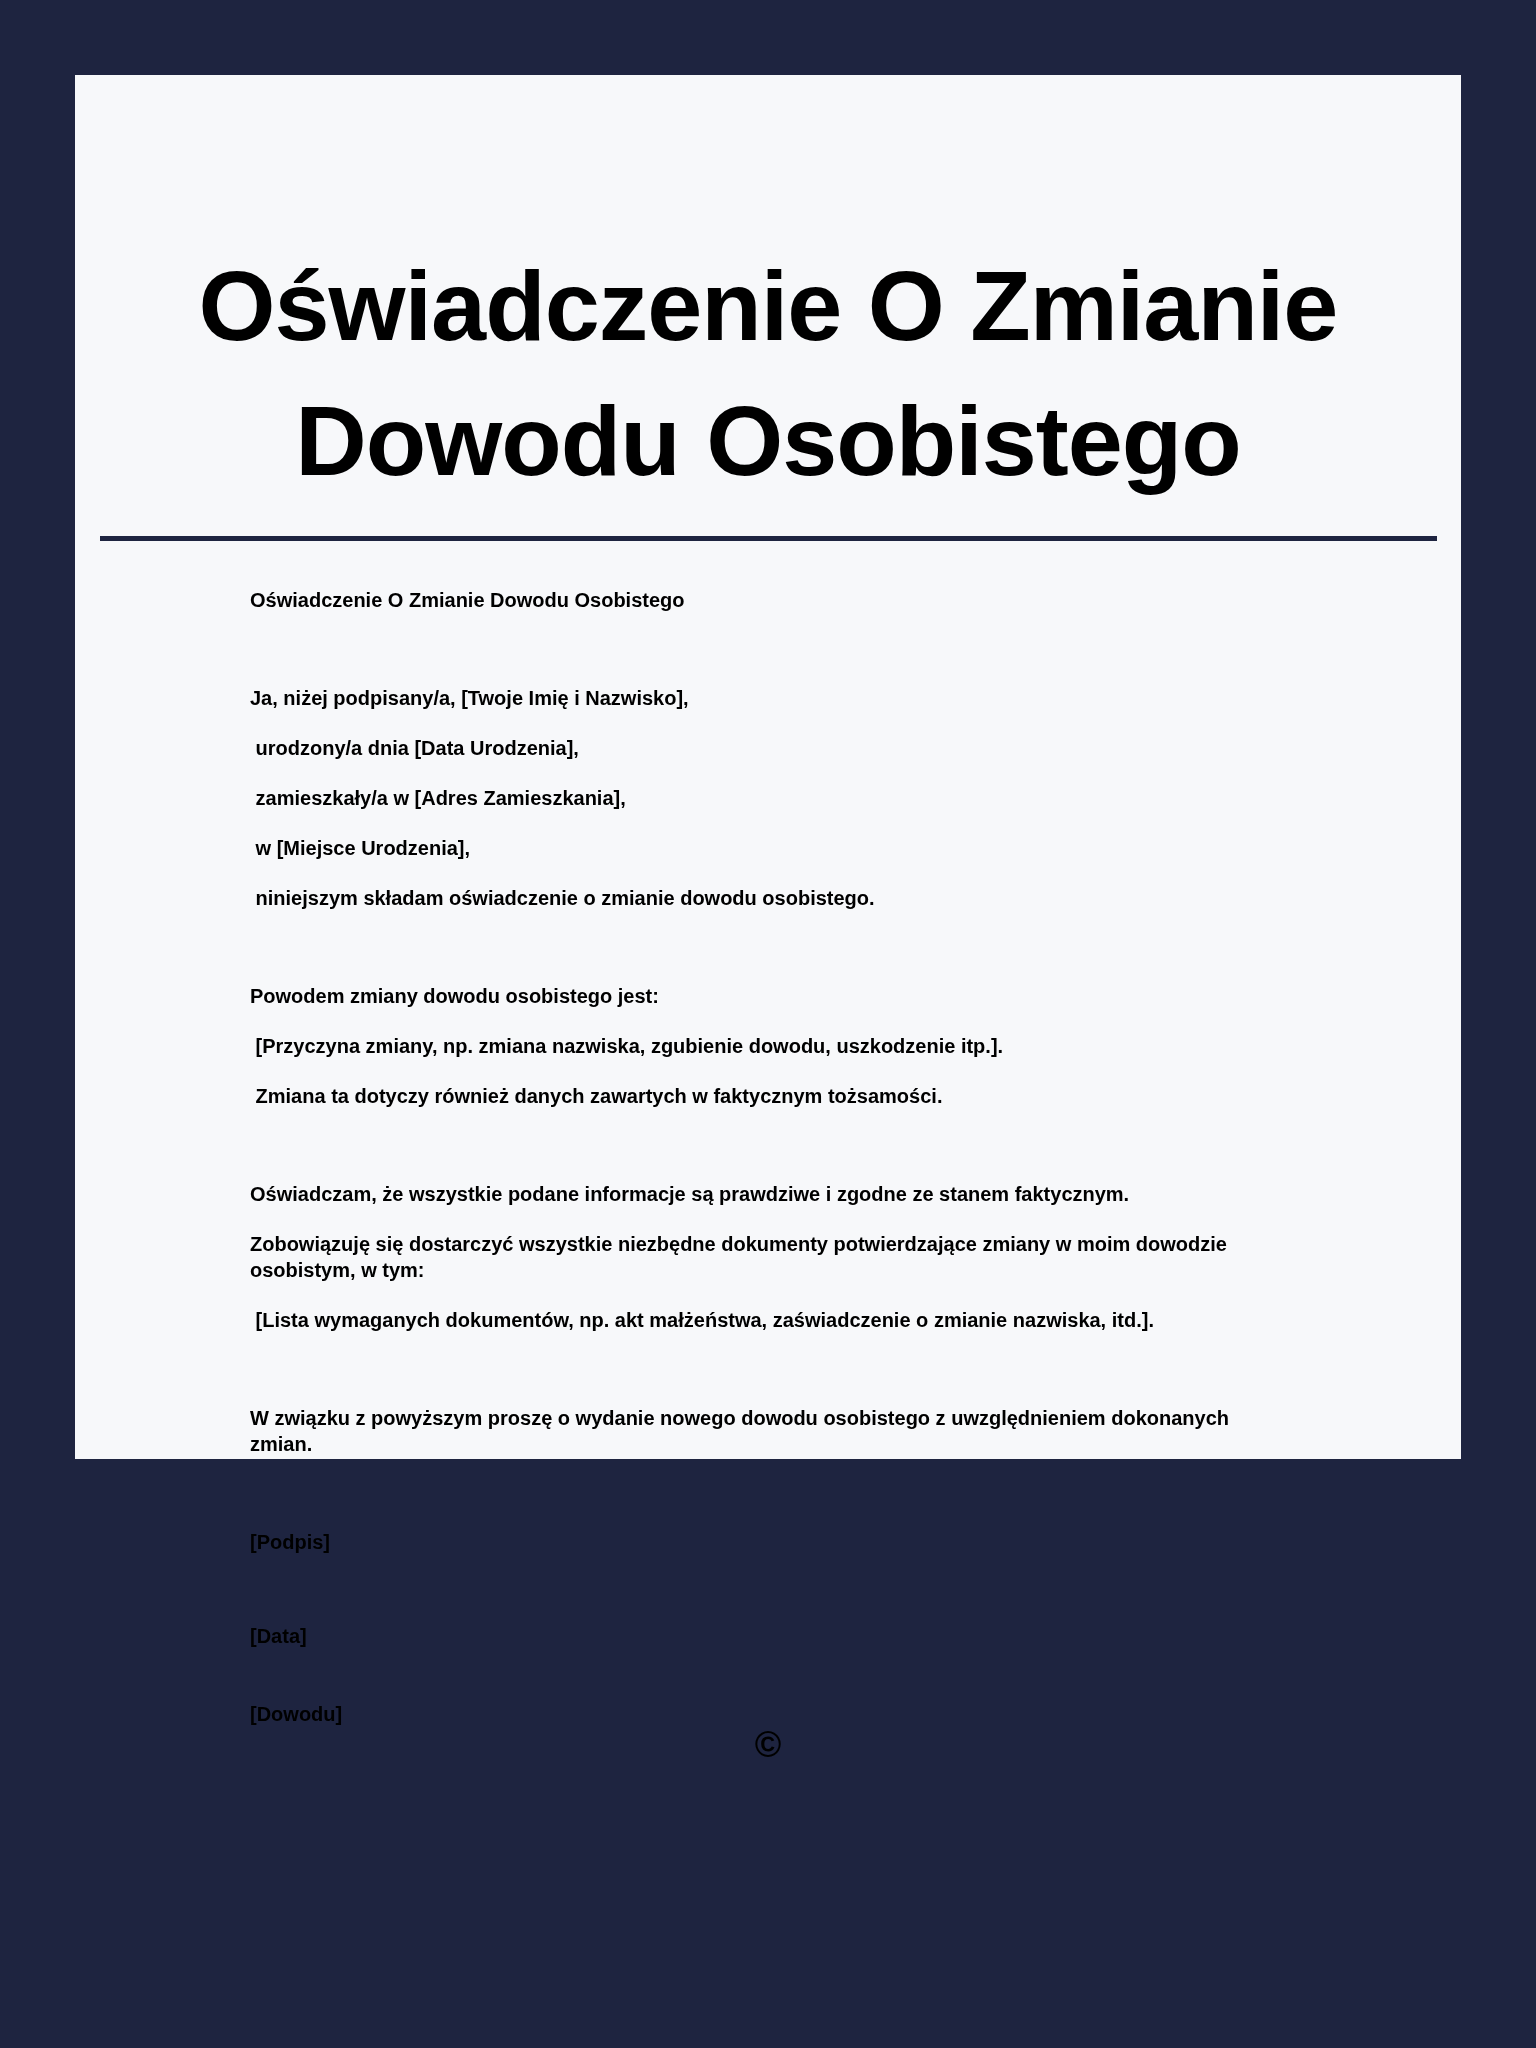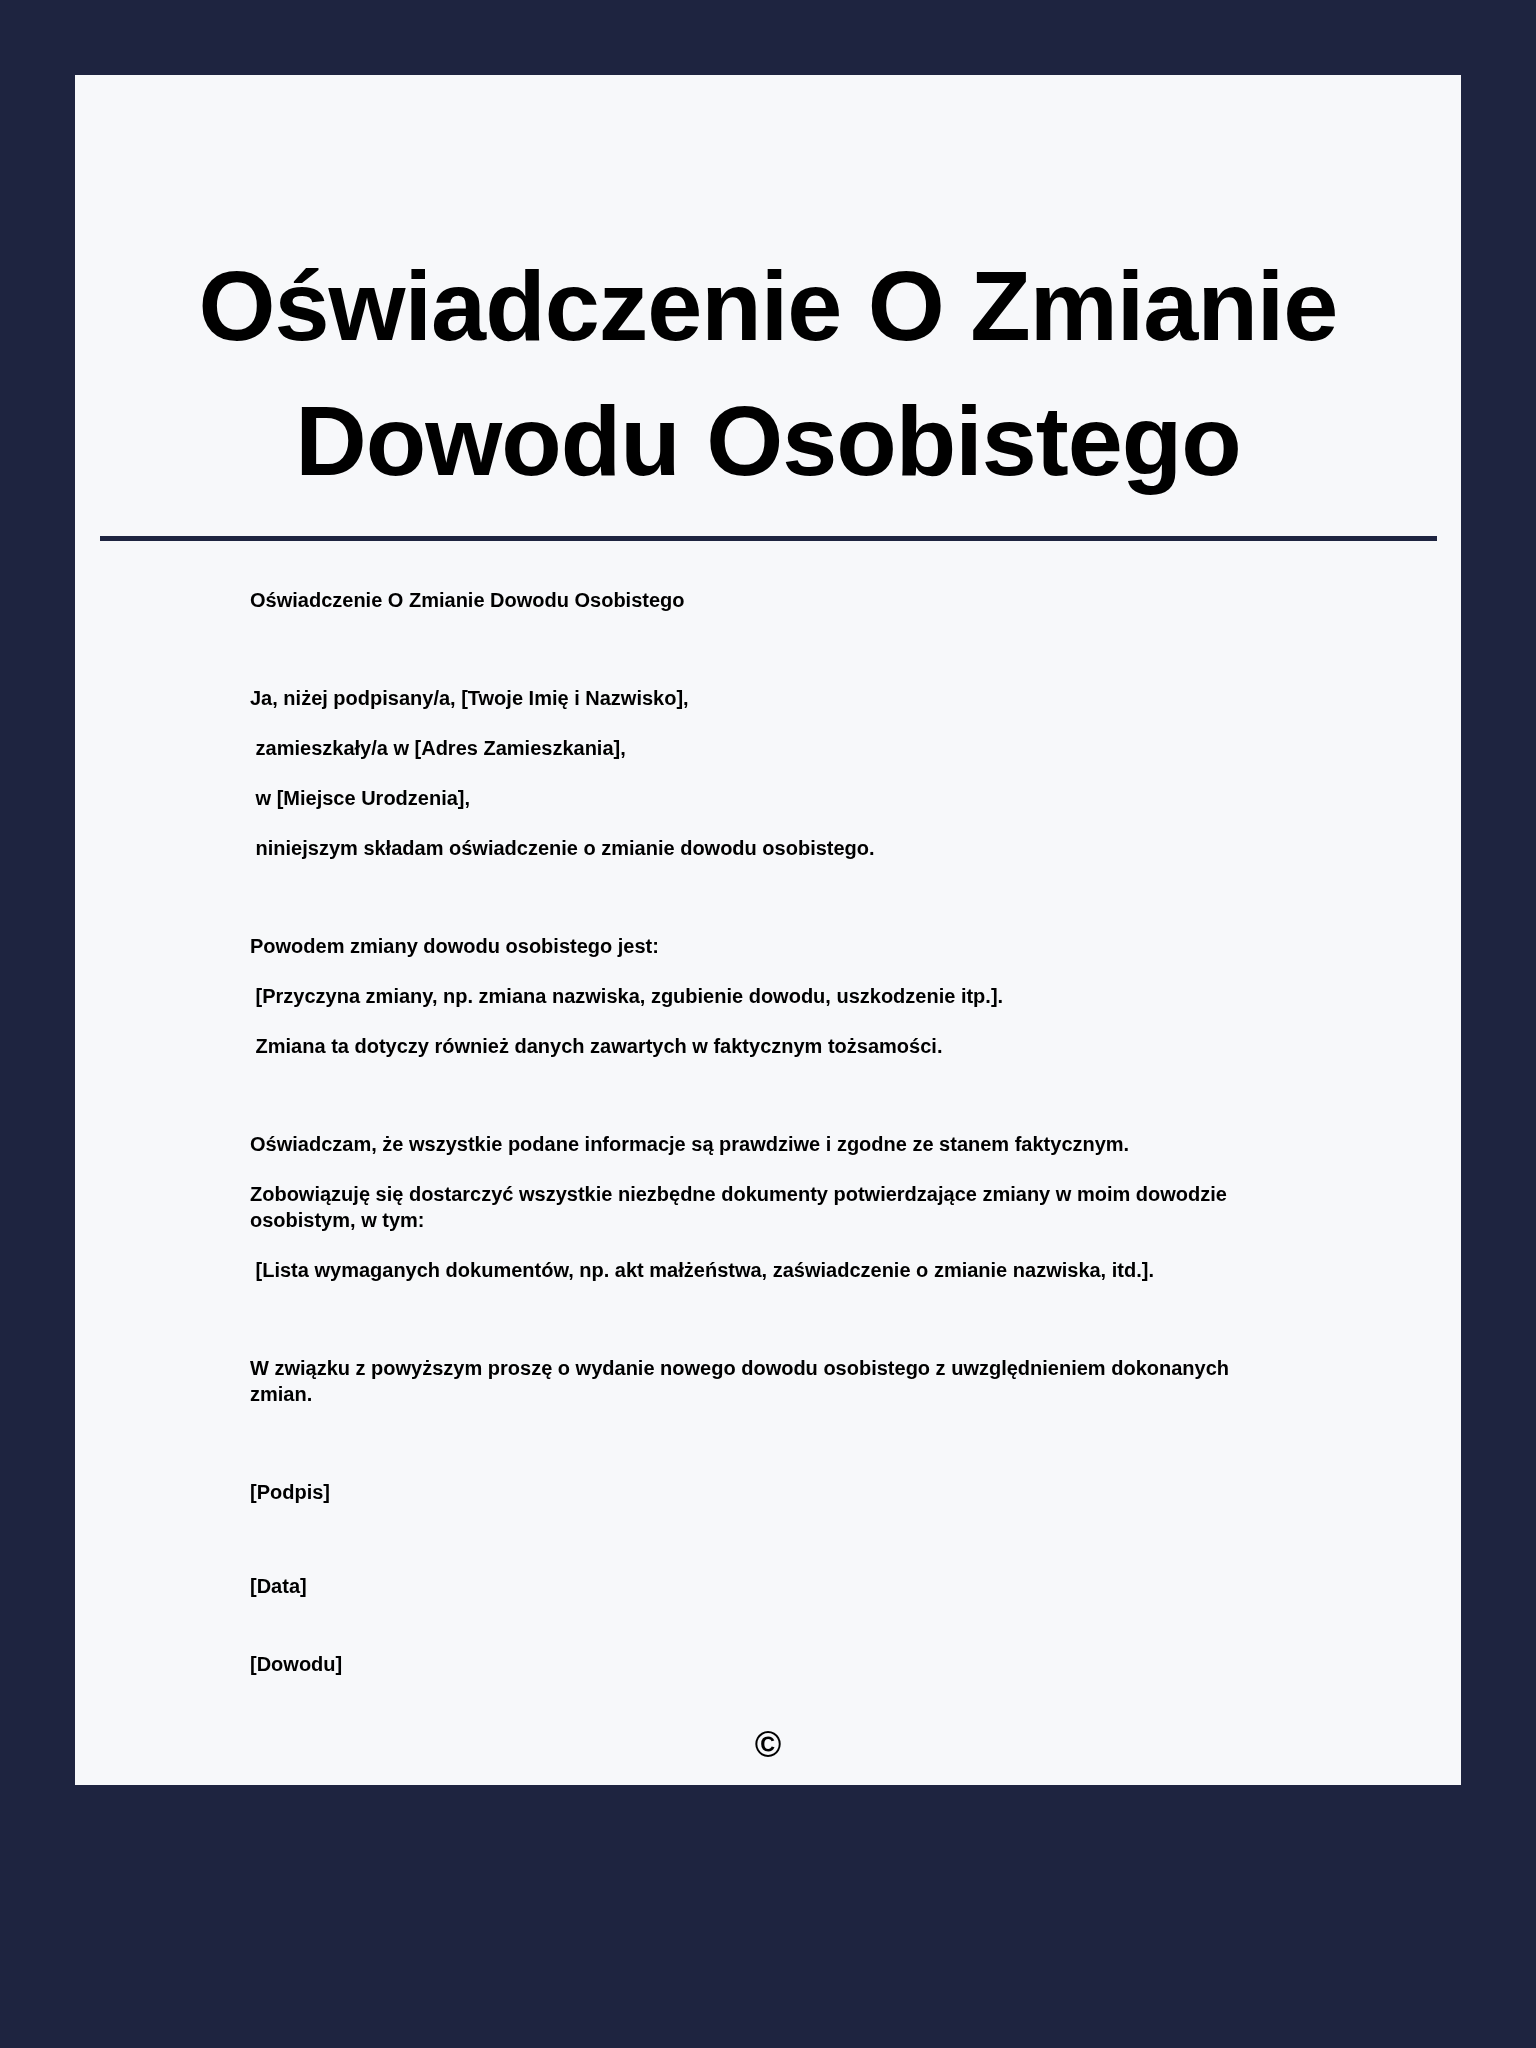--- a/index.html
+++ b/index.html
@@ -17,21 +17,21 @@
   body {
     height: 2048px;
     position: relative;
     overflow: hidden;
   }
   .page {
     position: absolute;
     left: 75px;
     top: 75px;
     width: 1386px;
-    height: 1710px;
+    height: 1384px;
     background: var(--page-bg);
     display: flex;
     flex-direction: column;
   }
   h1.doc-title {
     margin-top: 163px;
     padding: 0 60px;
     font-size: 99px;
     line-height: 135px;
     font-weight: bold;
@@ -86,20 +86,21 @@
 
 <div class="page">
 
   <h1 class="doc-title">Oświadczenie O Zmianie Dowodu Osobistego</h1>
 
   <hr class="divider">
 
   <div class="body-block">
     <p class="first">Oświadczenie O Zmianie Dowodu Osobistego</p>
     <p class="gap-lg">Ja, niżej podpisany/a, [Twoje Imię i Nazwisko],</p>
+    <p> urodzony/a dnia [Data Urodzenia],</p>
     <p> zamieszkały/a w [Adres Zamieszkania],</p>
     <p> w [Miejsce Urodzenia],</p>
     <p> niniejszym składam oświadczenie o zmianie dowodu osobistego.</p>
     <p class="gap-lg">Powodem zmiany dowodu osobistego jest:</p>
     <p> [Przyczyna zmiany, np. zmiana nazwiska, zgubienie dowodu, uszkodzenie itp.].</p>
     <p> Zmiana ta dotyczy również danych zawartych w faktycznym tożsamości.</p>
     <p class="gap-lg">Oświadczam, że wszystkie podane informacje są prawdziwe i zgodne ze stanem faktycznym.</p>
     <p>Zobowiązuję się dostarczyć wszystkie niezbędne dokumenty potwierdzające zmiany w moim dowodzie osobistym, w tym:</p>
     <p> [Lista wymaganych dokumentów, np. akt małżeństwa, zaświadczenie o zmianie nazwiska, itd.].</p>
     <p class="gap-lg">W związku z powyższym proszę o wydanie nowego dowodu osobistego z uwzględnieniem dokonanych zmian.</p>

